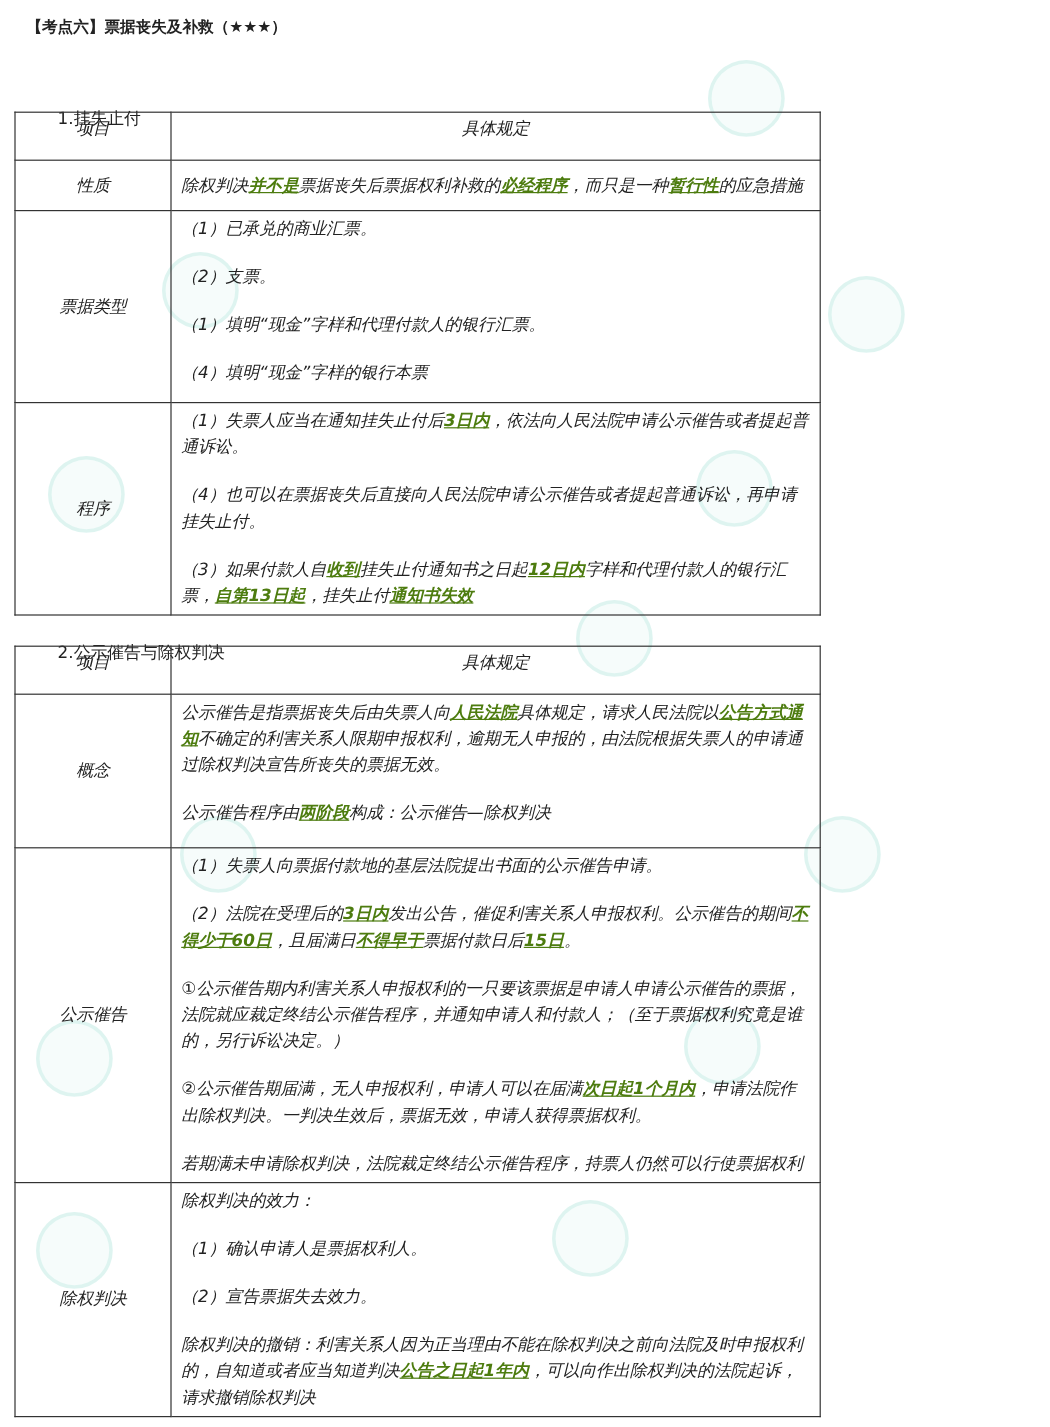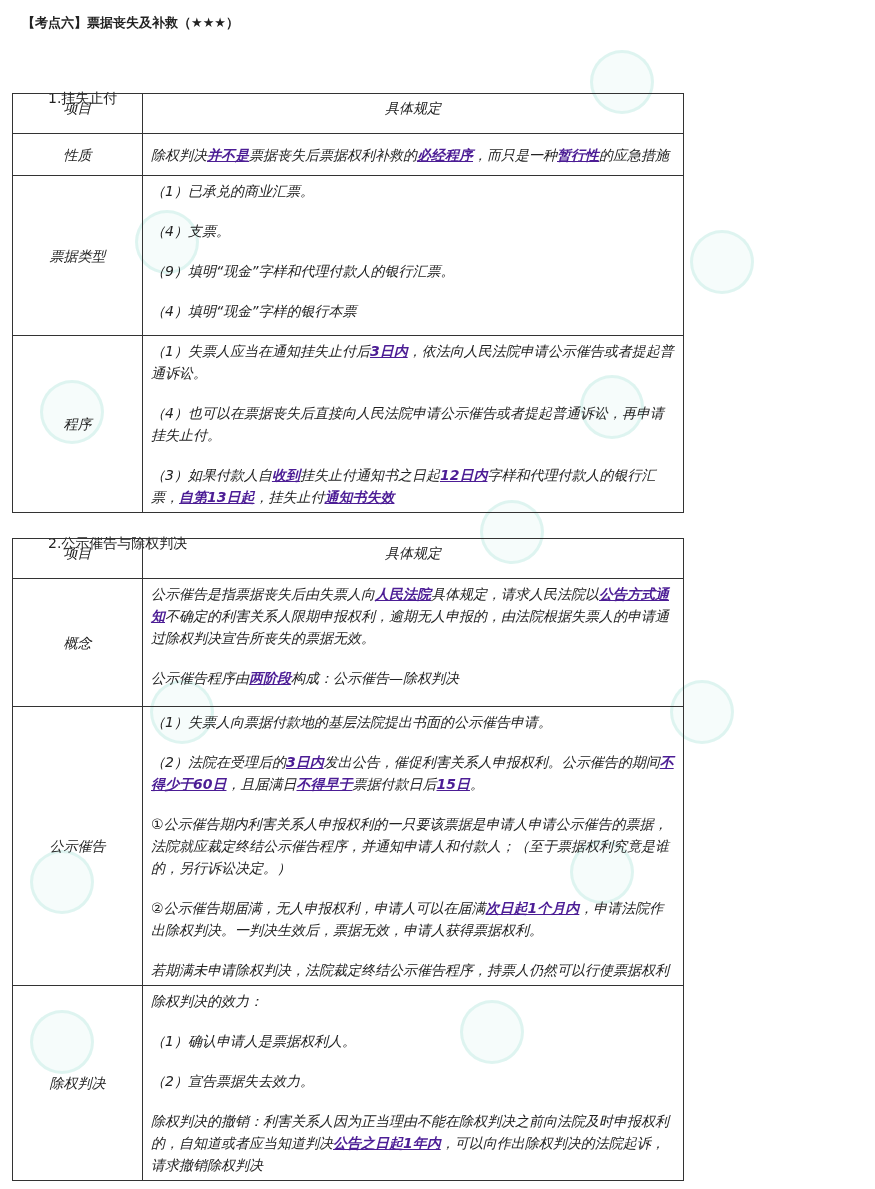--- a/index.html
+++ b/index.html
@@ -22,21 +22,21 @@
     font-style:italic;
   }
   table.t td {
     border:1px solid #333; vertical-align:top; padding:4px 8px 4px 8px;
     line-height:22px; font-size:14px;
   }
   table.t td.c1 { width:113px; text-align:center; vertical-align:middle; }
   table.t tr.hdr td { text-align:center; vertical-align:top; padding-top:3px; }
   .p { margin:0 0 18px 0; }
   .p:last-child { margin-bottom:0; }
-  .r { color:#4c1d95; font-weight:bold; text-decoration:underline; }
+  .r { color:#4d7c0f; font-weight:bold; text-decoration:underline; }
 </style>
 </head>
 <body>
 
 <div class="wm" style="left:590px;top:50px;"></div>
 <div class="wm" style="left:135px;top:210px;"></div>
 <div class="wm" style="left:690px;top:230px;"></div>
 <div class="wm" style="left:40px;top:380px;"></div>
 <div class="wm" style="left:580px;top:375px;"></div>
 <div class="wm" style="left:480px;top:500px;"></div>
@@ -62,22 +62,22 @@
   <tr style="height:42px;">
     <td class="c1" style="vertical-align:top;padding-top:10px;">性质</td>
     <td style="padding-top:10px;">
           <div class="p"><span>除权判决</span><span class="r">并不是</span><span>票据丧失后票据权利补救的</span><span class="r">必经程序</span><span>，而只是一种</span><span class="r">暂行性</span><span>的应急措施</span></div>
         </td>
   </tr>
   <tr style="height:160px;">
     <td class="c1">票据类型</td>
     <td>
           <div class="p"><span>（1）已承兑的商业汇票。</span></div>
-          <div class="p"><span>（4）支票。</span></div>
-          <div class="p"><span>（9）填明“现金”字样和代理付款人的银行汇票。</span></div>
+          <div class="p"><span>（2）支票。</span></div>
+          <div class="p"><span>（1）填明“现金”字样和代理付款人的银行汇票。</span></div>
           <div class="p"><span>（4）填明“现金”字样的银行本票</span></div>
         </td>
   </tr>
   <tr style="height:146px;">
     <td class="c1">程序</td>
     <td>
           <div class="p"><span>（1）失票人应当在通知挂失止付后</span><span class="r">3日内</span><span>，依法向人民法院申请公示催告或者提起普通诉讼。</span></div>
           <div class="p"><span>（4）也可以在票据丧失后直接向人民法院申请公示催告或者提起普通诉讼，再申请挂失止付。</span></div>
           <div class="p"><span>（3）如果付款人自</span><span class="r">收到</span><span>挂失止付通知书之日起</span><span class="r">12日内</span><span>字样和代理付款人的银行汇票，</span><span class="r">自第13日起</span><span>，挂失止付</span><span class="r">通知书失效</span></div>
         </td>

